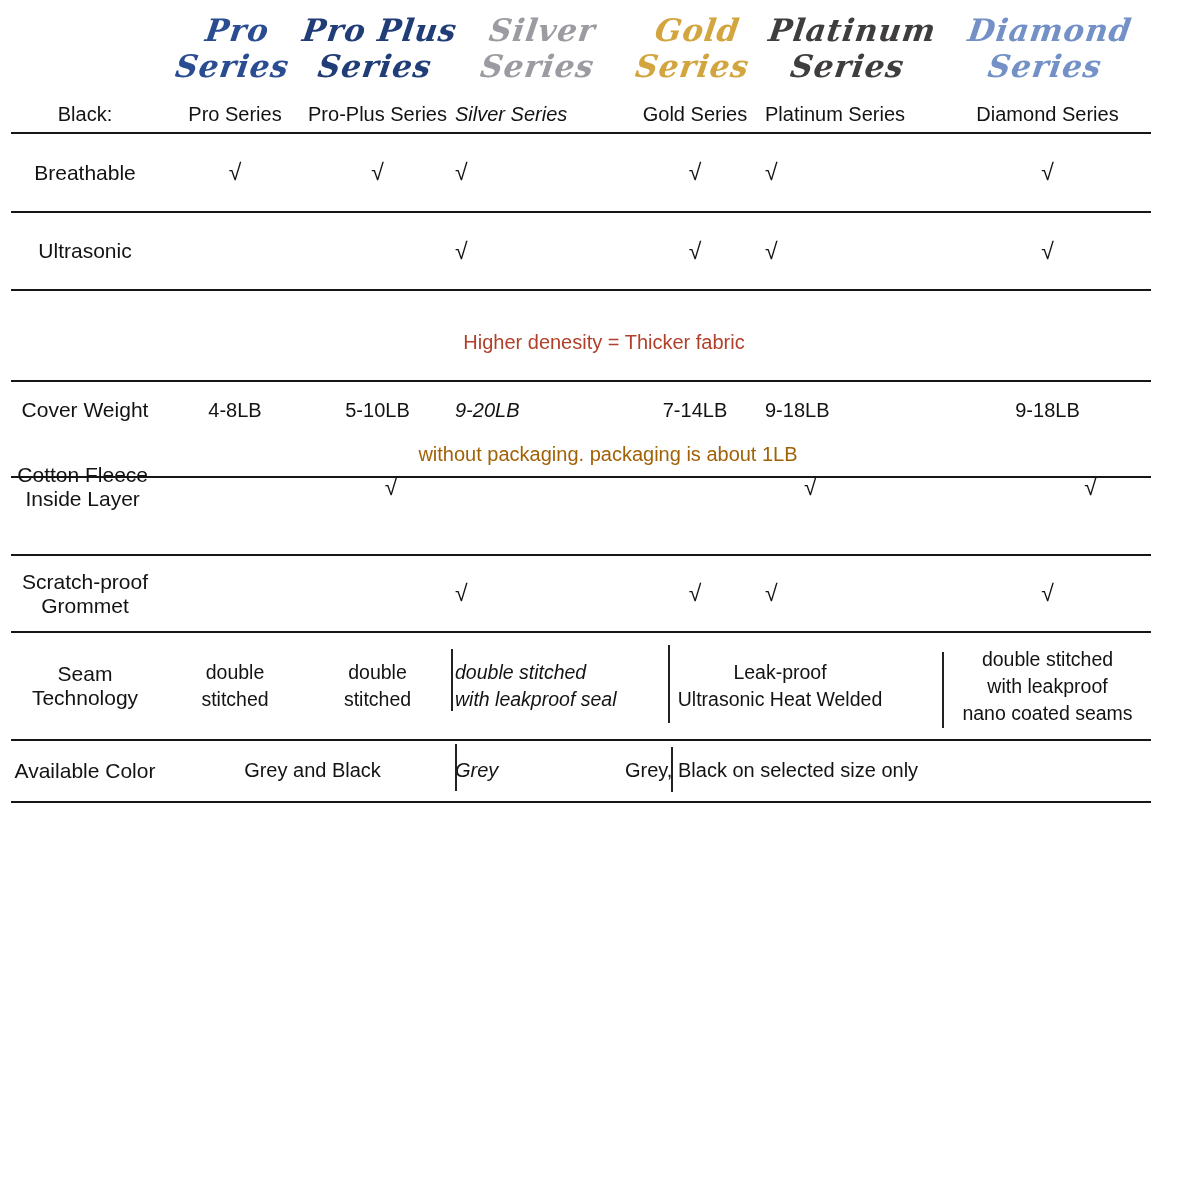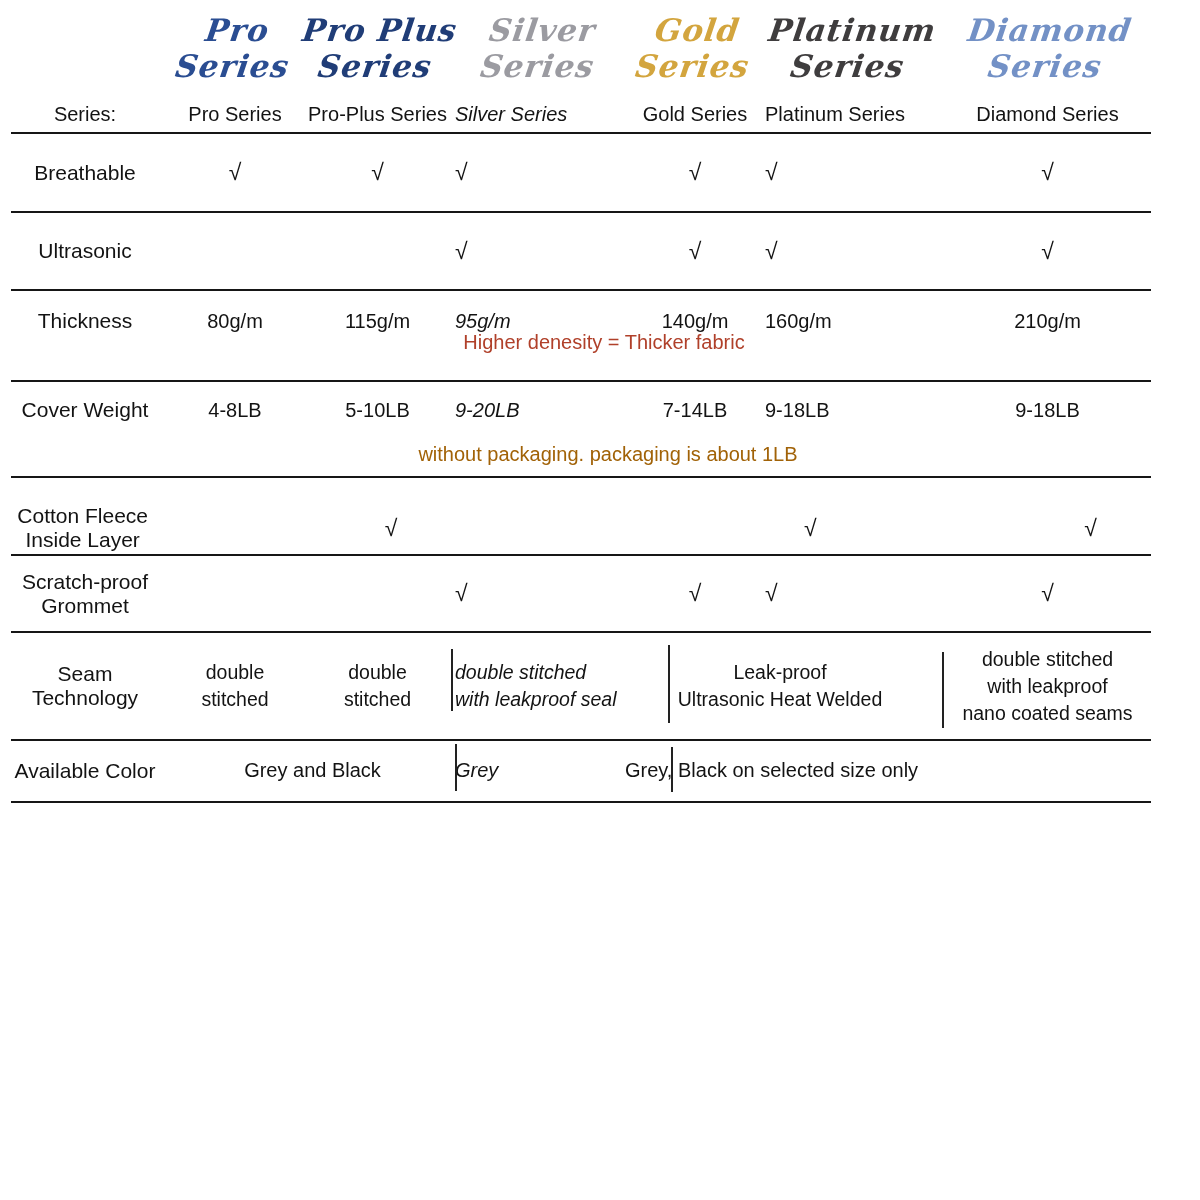--- a/index.html
+++ b/index.html
@@ -23,21 +23,21 @@
   .c12{width:285px;text-align:center;}
   .c45{width:310px;text-align:center;}
   .c456{width:535px;text-align:left;}
 
   .r-header{top:0;height:95px;}
   .r-series{top:95px;height:38px;}
   .r-breath{top:133px;height:79px;}
   .r-water{top:212px;height:78px;}
   .r-thick{top:292px;height:58px;}
   .r-weight{top:382px;height:56px;}
-  .r-cotton{top:491px;height:74px;gap:12px;}
+  .r-cotton{top:450px;height:74px;gap:12px;}
   .r-scratch{top:555px;height:77px;}
   .r-seam{top:632px;height:108px;}
   .r-color{top:740px;height:61px;}
 
   .logo{
     font-family:"DejaVu Serif", serif;
     font-style:italic;font-weight:bold;
     transform:skewX(-8deg);
     font-size:31px;line-height:36px;
     letter-spacing:1px;
@@ -88,21 +88,21 @@
       <div>Platinum</div>
       <div>Series</div>
     </div>
     <div class="c6 logo" style="color: rgb(115, 145, 198);">
       <div>Diamond</div>
       <div>Series</div>
     </div>
   </div>
 
   <div class="row r-series">
-    <div class="cl series-name">Series:</div>
+    <div class="cl series-name">Black:</div>
     <div class="c1 series-name">Pro Series</div>
     <div class="c2 series-name">Pro-Plus Series</div>
     <div class="c3 series-name">Silver Series</div>
     <div class="c4 series-name">Gold Series</div>
     <div class="c5 series-name">Platinum Series</div>
     <div class="c6 series-name">Diamond Series</div>
   </div>
 
   <div class="row r-breath">
     <div class="cl label">Breathable</div>
@@ -117,29 +117,20 @@
   <div class="row r-water">
     <div class="cl label">Ultrasonic</div>
     <div class="c1 check"></div>
     <div class="c2 check"></div>
     <div class="c3 check">√</div>
     <div class="c4 check">√</div>
     <div class="c5 check">√</div>
     <div class="c6 check">√</div>
   </div>
 
-  <div class="row r-thick">
-    <div class="cl label">Thickness</div>
-    <div class="c1 val">80g/m</div>
-    <div class="c2 val">115g/m</div>
-    <div class="c3 val">95g/m</div>
-    <div class="c4 val">140g/m</div>
-    <div class="c5 val">160g/m</div>
-    <div class="c6 val">210g/m</div>
-  </div>
   <div class="note" id="note-thickness" style="color: rgb(176, 64, 42);">Higher denesity = Thicker fabric</div>
 
   <div class="row r-weight">
     <div class="cl label">Cover Weight</div>
     <div class="c1 val">4-8LB</div>
     <div class="c2 val">5-10LB</div>
     <div class="c3 val">9-20LB</div>
     <div class="c4 val">7-14LB</div>
     <div class="c5 val">9-18LB</div>
     <div class="c6 val">9-18LB</div>

